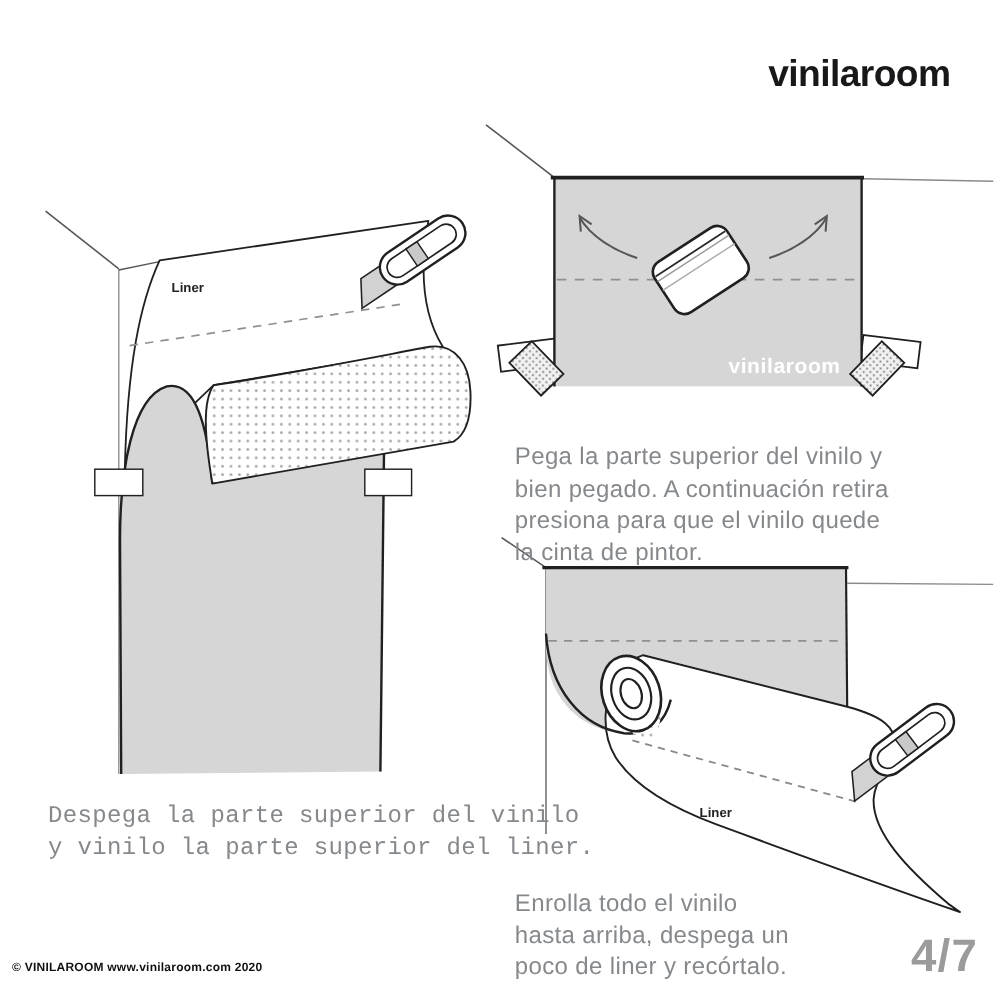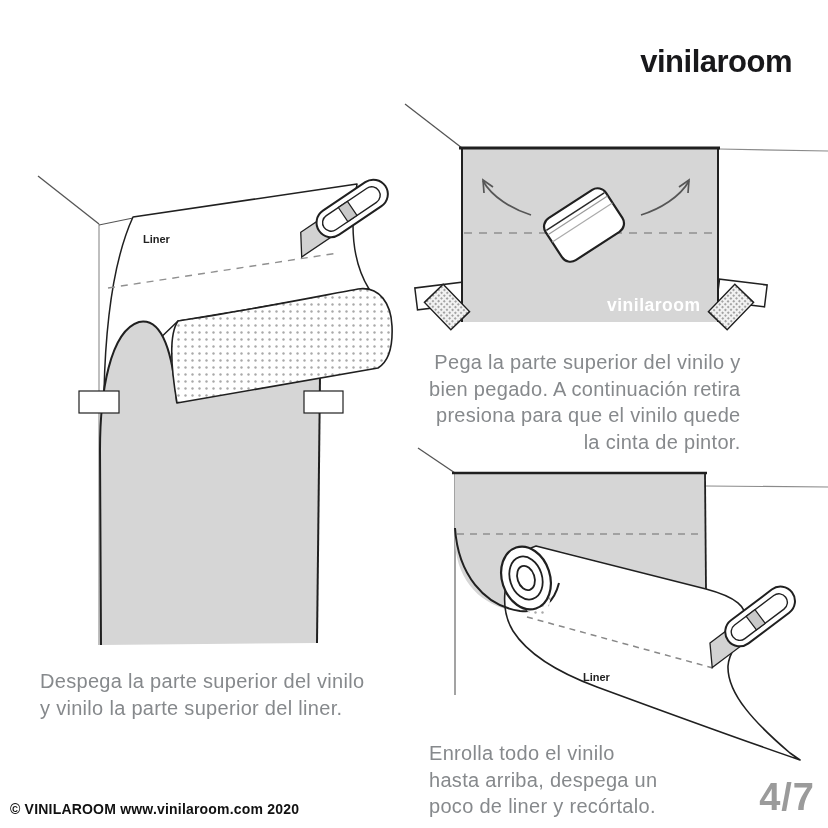--- a/index.html
+++ b/index.html
@@ -20,26 +20,26 @@
   #art{position:absolute;left:0;top:0;}
   svg text{font-family:"Liberation Sans",sans-serif;}
   .logo{
     position:absolute;top:44px;right:36px;
     font-size:31px;font-weight:800;letter-spacing:-.5px;color:var(--logo-black);
   }
   .caption{
     position:absolute;color:var(--caption-gray);
     font-size:20px;line-height:26.5px;letter-spacing:.3px;font-weight:400;
   }
-  #caption-peel{left:40px;top:668px;}
-  #caption-apply{left:429px;top:349px;text-align:right;}
+  #caption-peel{left:40px;top:668px;font-family:Liberation Mono, monospace;}
+  #caption-apply{left:429px;top:368px;}
   #caption-roll{left:429px;top:740px;}
   .footer{
     position:absolute;left:10px;top:801px;
-    font-size:14px;font-weight:700;letter-spacing:.2px;color:#111;
+    font-size:10px;font-weight:700;letter-spacing:.2px;color:#111;
   }
   .pageno{
     position:absolute;right:13px;top:776px;
     font-size:38px;font-weight:800;color:var(--page-gray);letter-spacing:1px;
   }
   .ol{stroke:var(--outline);fill:none;}
   .liner-txt{font-size:11px;font-weight:700;fill:#222;}
   .wm{font-size:17.5px;font-weight:800;fill:var(--watermark-white);letter-spacing:.5px;}
 </style>
 </head>

